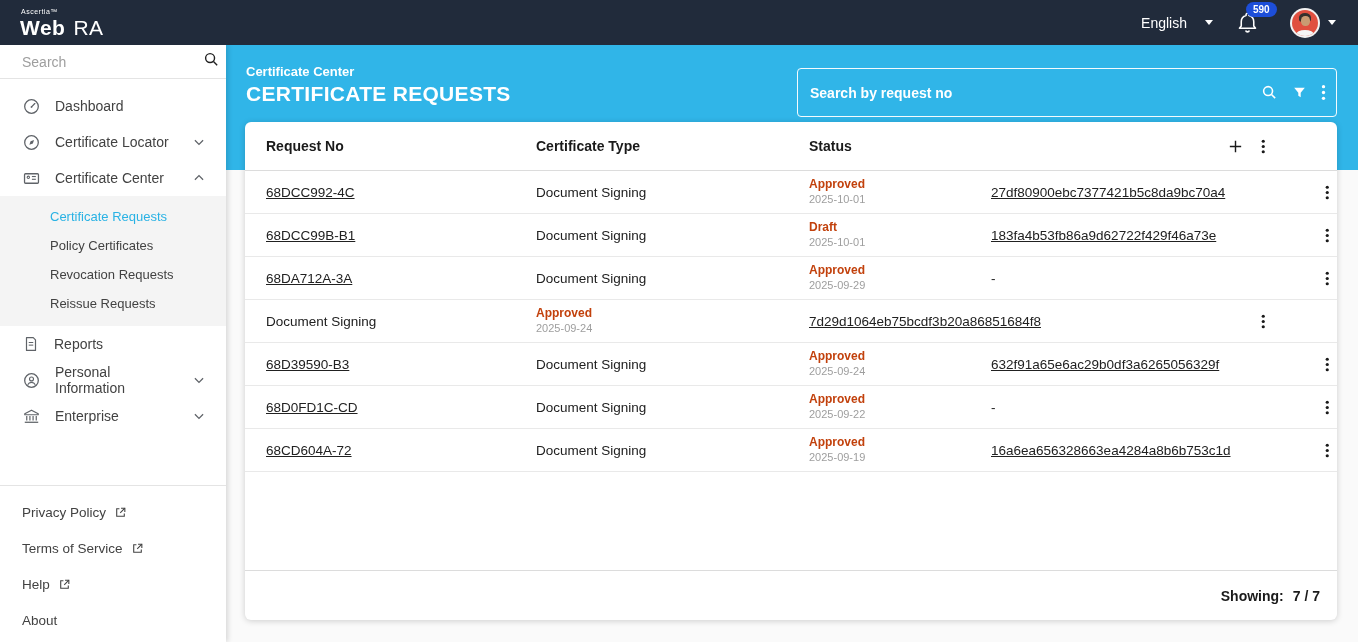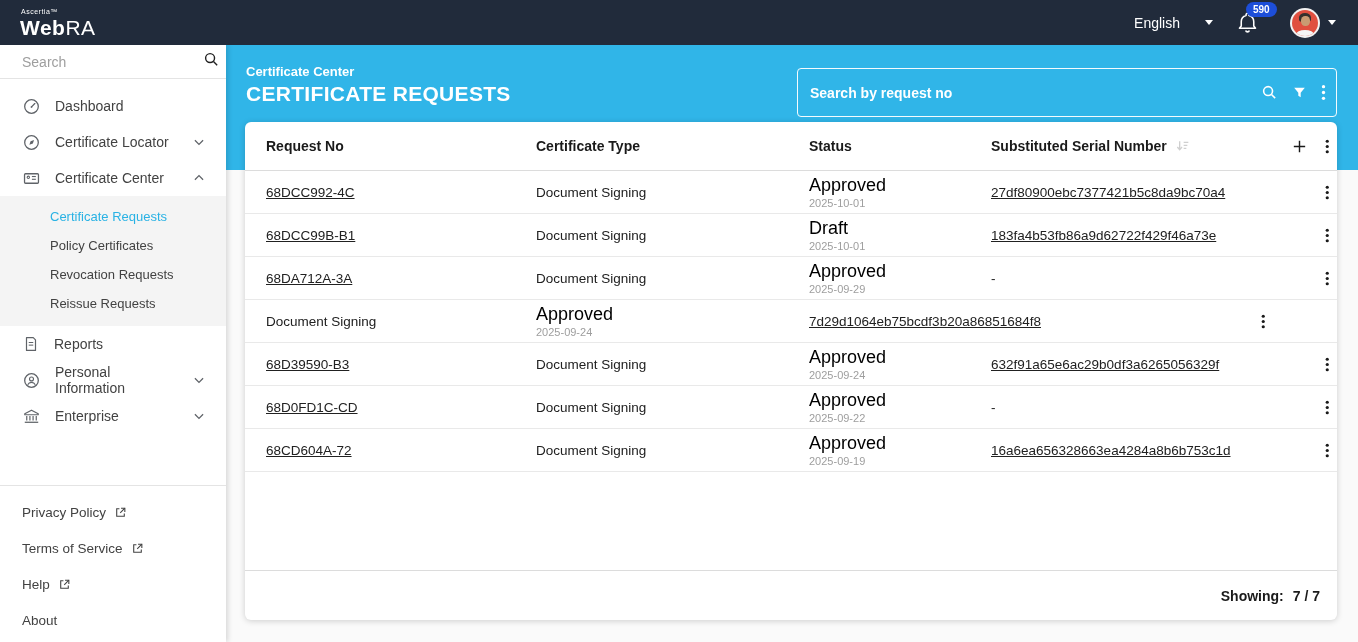--- a/index.html
+++ b/index.html
@@ -4,23 +4,23 @@
 <style>
   * { margin:0; padding:0; box-sizing:border-box; }
   html,body { width:1358px; height:642px; overflow:hidden; font-family:"Liberation Sans", sans-serif; background:#fafafa; }
 
   
   .topbar { height:45px; background:#212b3b; display:flex; align-items:center; justify-content:space-between; padding:0 22px 0 20px; position:relative; z-index:30; }
   .brand { color:#fff; line-height:1; cursor:default; }
   .brand-small { font-size:7px; letter-spacing:.5px; display:block; margin-bottom:2px; margin-left:1px; }
   .brand-main { font-size:21px; letter-spacing:.5px; }
   .brand-web { font-weight:bold; }
-  .brand-ra { font-weight:300; margin-left:0; }
+  .brand-ra { font-weight:300; margin-left:8px; }
   .topbar-right { display:flex; align-items:center; gap:22px; }
-  .lang { display:flex; align-items:center; gap:25px; color:#fff; font-size:14px; cursor:pointer; }
+  .lang { display:flex; align-items:center; gap:18px; color:#fff; font-size:14px; cursor:pointer; }
   .caret-down { width:0; height:0; border-left:4px solid transparent; border-right:4px solid transparent; border-top:5px solid #fff; }
   .bell-wrap { position:relative; cursor:pointer; margin-right:8px; }
   .bell-wrap svg { display:block; }
   .badge { position:absolute; top:-8px; left:11px; background:#1d4ed8; color:#fff; font-size:10px; font-weight:bold; border-radius:9px; padding:2px 7px; line-height:1.1; }
   .profile { display:flex; align-items:center; gap:8px; cursor:pointer; }
   .avatar { width:30px; height:30px; border-radius:50%; background:#f2f2f2; padding:2px; }
   .avatar-inner { width:26px; height:26px; border-radius:50%; background:#e04f3f; position:relative; overflow:hidden; }
   .avatar-hair { position:absolute; top:3px; left:7px; width:12px; height:9px; background:#35302c; border-radius:50% 50% 30% 30%; }
   .avatar-face { position:absolute; top:6px; left:8.5px; width:9px; height:10px; background:#c99b72; border-radius:45%; }
   .avatar-shirt { position:absolute; bottom:-3px; left:4px; width:18px; height:9px; background:#f5f5f5; border-radius:50% 50% 0 0; }
@@ -60,21 +60,21 @@
   .card { position:absolute; top:77px; left:19px; right:21px; bottom:22px; background:#fff; border-radius:6px; box-shadow:0 1px 6px rgba(0,0,0,.18); display:flex; flex-direction:column; overflow:hidden; }
   .tgrid { display:grid; grid-template-columns:270px 273px 182px 1fr 64px; align-items:center; padding-left:21px; padding-right:8px; }
   .thead { height:49px; border-bottom:1px solid #dcdcdc; font-size:14px; font-weight:bold; color:#1a1a1a; }
   .th-serial { display:flex; align-items:center; gap:8px; }
   .sort-icon { color:#cfcfcf; display:flex; cursor:pointer; }
   .thead-actions { display:flex; align-items:center; justify-content:flex-end; gap:17px; }
   .icon-btn { cursor:pointer; color:#1a1a1a; display:flex; }
   .trow { height:43px; border-bottom:1px solid #e9e9e9; font-size:13.5px; color:#212121; }
   .cell-link { color:#212121; text-decoration:underline; cursor:pointer; }
   .cell-link.no-link { text-decoration:none; cursor:default; }
-  .status-text { font-weight:normal; font-size:18px; color:#000000; line-height:1.25; }
+  .status-text { font-weight:bold; font-size:12px; color:#c2410c; line-height:1.25; }
   .status-date { font-size:11px; color:#9e9e9e; line-height:1.3; }
   .row-actions { display:flex; justify-content:flex-end; }
   .spacer { flex:1; }
   .tfoot { border-top:1px solid #dcdcdc; height:50px; display:flex; align-items:center; justify-content:flex-end; gap:9px; padding-right:17px; font-size:14px; font-weight:bold; color:#1a1a1a;text-align:right; }
 </style>
 </head>
 <body>
 
 <div class="topbar">
   <div class="brand">
@@ -282,32 +282,20 @@
             <circle cx="3" cy="17" r="2" fill="currentColor"></circle>
           </svg>
       </span>
     </div>
 
     <div class="card">
       <div class="tgrid thead">
         <div>Request No</div>
         <div>Certificate Type</div>
         <div>Status</div>
-        <div class="th-serial">
-          <span>Substituted Serial Number</span>
-          <span class="sort-icon">
-            <svg width="16" height="16" viewBox="0 0 24 24">
-                <line x1="7" y1="5" x2="7" y2="17" stroke="currentColor" stroke-width="2"></line>
-                <polyline points="3.5 13.5 7 17.5 10.5 13.5" fill="none" stroke="currentColor" stroke-width="2"></polyline>
-                <line x1="13" y1="6.5" x2="20" y2="6.5" stroke="currentColor" stroke-width="2"></line>
-                <line x1="13" y1="11" x2="18.5" y2="11" stroke="currentColor" stroke-width="2"></line>
-                <line x1="13" y1="15.5" x2="17" y2="15.5" stroke="currentColor" stroke-width="2"></line>
-              </svg>
-          </span>
-        </div>
         <div class="thead-actions">
           <span class="icon-btn">
             <svg width="17" height="17" viewBox="0 0 24 24">
                 <line x1="12" y1="4" x2="12" y2="20" stroke="currentColor" stroke-width="2"></line>
                 <line x1="4" y1="12" x2="20" y2="12" stroke="currentColor" stroke-width="2"></line>
               </svg>
           </span>
           <span class="icon-btn">
             <svg width="4.5" height="17" viewBox="0 0 6 20">
                 <circle cx="3" cy="3" r="2.1" fill="currentColor"></circle>

